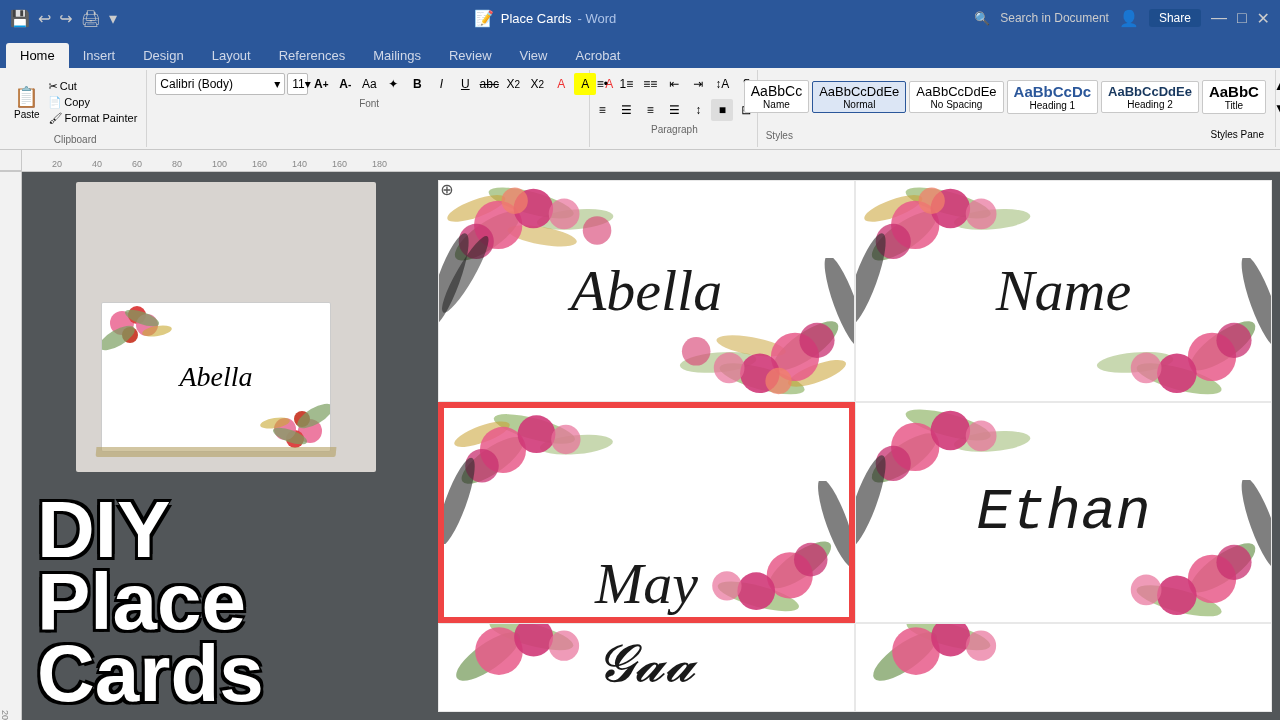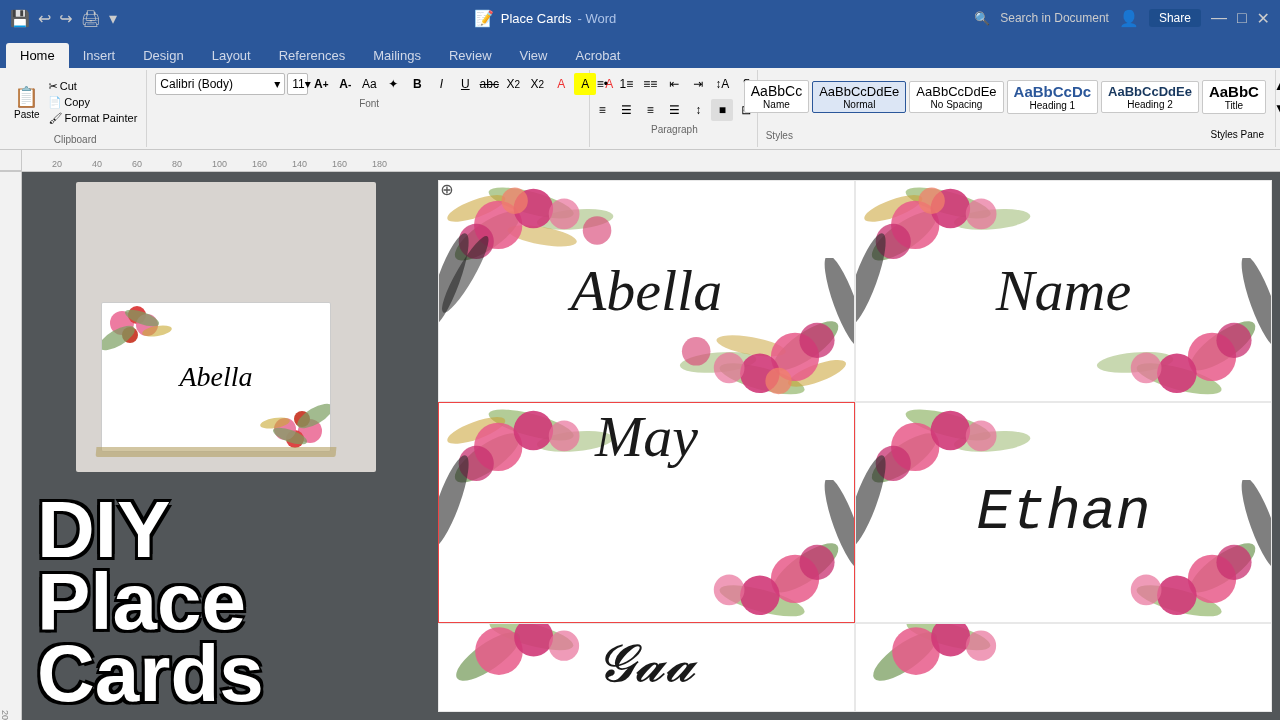--- a/index.html
+++ b/index.html
@@ -534,21 +534,21 @@
             <ellipse cx="80" cy="95" rx="35" ry="9" fill="#9ab870" opacity="0.55" transform="rotate(-5 80 95)"></ellipse>
             <circle cx="150" cy="90" r="22" fill="#e85a8a" opacity="0.85"></circle>
             <circle cx="118" cy="105" r="18" fill="#d03878" opacity="0.9"></circle>
             <circle cx="170" cy="75" r="16" fill="#c83070" opacity="0.75"></circle>
             <circle cx="90" cy="100" r="14" fill="#e8709a" opacity="0.7"></circle>
             <ellipse cx="195" cy="40" rx="10" ry="45" fill="#2a2a2a" opacity="0.6" transform="rotate(-20 195 40)"></ellipse>
           </svg>
           <span class="card-name" style="font-family:'Georgia','Times New Roman',serif;font-size:58px;font-style:italic;color:#1a1a1a;z-index:2;position:relative;">Name</span>
         </div>
 
-        <div class="place-card" style="position:relative;overflow:hidden;border:1px solid #ef4444;display:flex;align-items:flex-start;justify-content:center;background:white;">
+        <div class="place-card" style="position:relative;overflow:hidden;border:6px solid #ef4444;display:flex;align-items:flex-end;justify-content:center;background:white;">
           <svg style="position:absolute;top:0;left:0;width:55%;height:65%;" viewBox="0 0 200 130">
             <ellipse cx="40" cy="50" rx="35" ry="12" fill="#7a9e5f" opacity="0.75" transform="rotate(-35 40 50)"></ellipse>
             <ellipse cx="80" cy="20" rx="40" ry="10" fill="#8ab060" opacity="0.65" transform="rotate(15 80 20)"></ellipse>
             <ellipse cx="120" cy="35" rx="35" ry="9" fill="#9ab870" opacity="0.55" transform="rotate(-5 120 35)"></ellipse>
             <ellipse cx="30" cy="25" rx="28" ry="8" fill="#c8a030" opacity="0.55" transform="rotate(-20 30 25)"></ellipse>
             <circle cx="50" cy="40" r="22" fill="#e85a8a" opacity="0.85"></circle>
             <circle cx="82" cy="25" r="18" fill="#d03878" opacity="0.9"></circle>
             <circle cx="30" cy="55" r="16" fill="#c83070" opacity="0.75"></circle>
             <circle cx="110" cy="30" r="14" fill="#e8709a" opacity="0.7"></circle>
             <ellipse cx="5" cy="90" rx="10" ry="45" fill="#2a2a2a" opacity="0.6" transform="rotate(20 5 90)"></ellipse>

